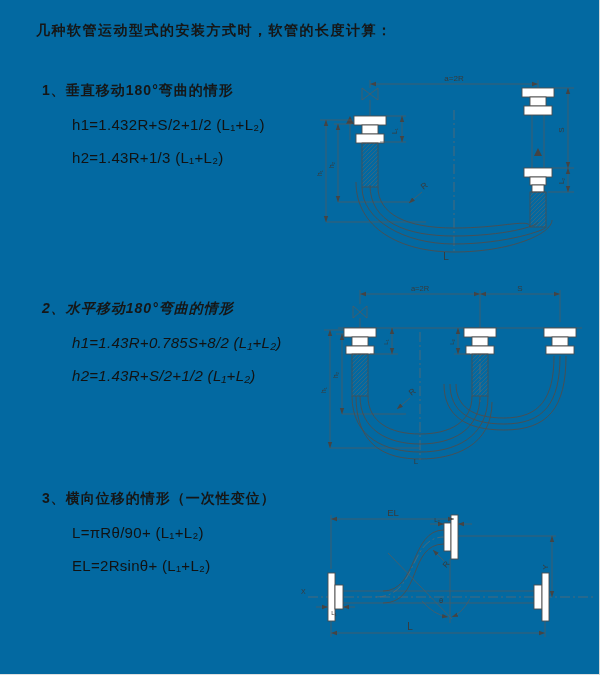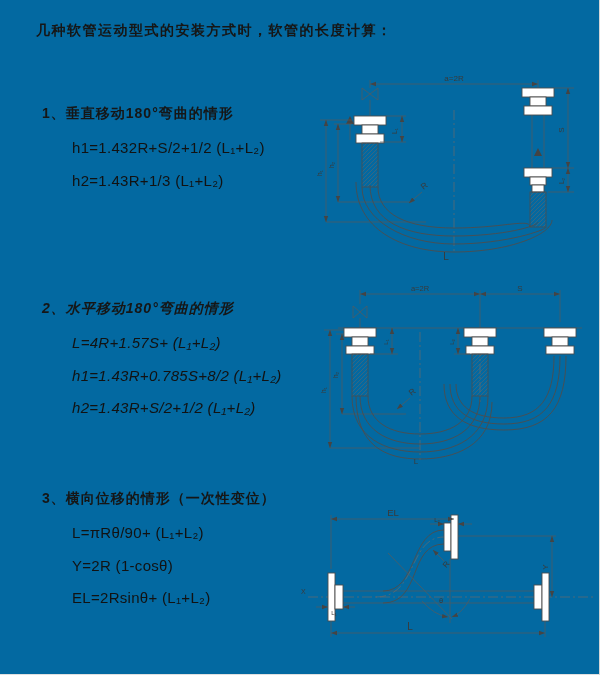--- a/index.html
+++ b/index.html
@@ -5,21 +5,21 @@
   html,body{margin:0;padding:0;background:#fff;}
   .page{position:relative;width:600px;height:675px;background:#0369a1;overflow:hidden;
         font-family:"Liberation Sans","DejaVu Sans",sans-serif;color:#141414;
         border-right:1px solid #d6d6d6;border-bottom:1px solid #e0e0e0;box-sizing:border-box;}
   .doc-title{position:absolute;left:36px;top:22px;font-size:14px;font-weight:700;
              letter-spacing:1.5px;color:#161616;}
   .section{position:absolute;left:42px;}
   .section h3{margin:0;font-size:14px;font-weight:700;letter-spacing:1px;color:#161616;}
   .formulas{margin:9px 0 0 30px;}
   .formula{font-size:15px;line-height:32.5px;font-weight:400;color:#121212;letter-spacing:.3px;}
-  #sec1{top:105px;} #sec2{top:300px;font-style:italic;} #sec3{top:490px;}
+  #sec1{top:82px;} #sec2{top:300px;font-style:italic;} #sec3{top:490px;}
   .dia{position:absolute;}
   #d1{left:306px;top:72px;} #d2{left:310px;top:282px;} #d3{left:298px;top:503px;}
   svg{font-family:"Liberation Sans","DejaVu Sans",sans-serif;}
   svg text{fill:#3a3a3a;}
   .thin{stroke:#5a5a5a;stroke-width:.7;fill:none;}
   .part{stroke:#4d4d4d;stroke-width:.9;fill:#fff;}
   .hose{stroke:#4d4d4d;stroke-width:.9;fill:none;}
   .cl{stroke:#6a6a6a;stroke-width:.7;fill:none;stroke-dasharray:10 3 2 3;}
 </style>
 </head>
@@ -33,31 +33,29 @@
     <h3>1、垂直移动180°弯曲的情形</h3>
     <div class="formulas">
       <div class="formula">h1=1.432R+S/2+1/2 (L₁+L₂)</div>
       <div class="formula">h2=1.43R+1/3 (L₁+L₂)</div>
     </div>
   </div>
 
   <div class="section" id="sec2">
     <h3>2、水平移动180°弯曲的情形</h3>
     <div class="formulas">
-      <div class="formula">L=4R+1.57S+ (L₁+L₂)</div>
       <div class="formula">h1=1.43R+0.785S+8/2 (L₁+L₂)</div>
       <div class="formula">h2=1.43R+S/2+1/2 (L₁+L₂)</div>
     </div>
   </div>
 
   <div class="section" id="sec3">
     <h3>3、横向位移的情形（一次性变位）</h3>
     <div class="formulas">
       <div class="formula">L=πRθ/90+ (L₁+L₂)</div>
-      <div class="formula">Y=2R (1-cosθ)</div>
       <div class="formula">EL=2Rsinθ+ (L₁+L₂)</div>
     </div>
   </div>
 
   <svg id="d1" class="dia" width="292" height="192" viewBox="0 0 292 192">
     <defs>
       <marker id="d1ae" viewBox="0 0 10 10" refX="9.5" refY="5" markerWidth="9" markerHeight="9" orient="auto">
           <path d="M0,1.6 L10,5 L0,8.4 z" fill="#444"></path>
         </marker>
       <marker id="d1as" viewBox="0 0 10 10" refX="0.5" refY="5" markerWidth="9" markerHeight="9" orient="auto">

